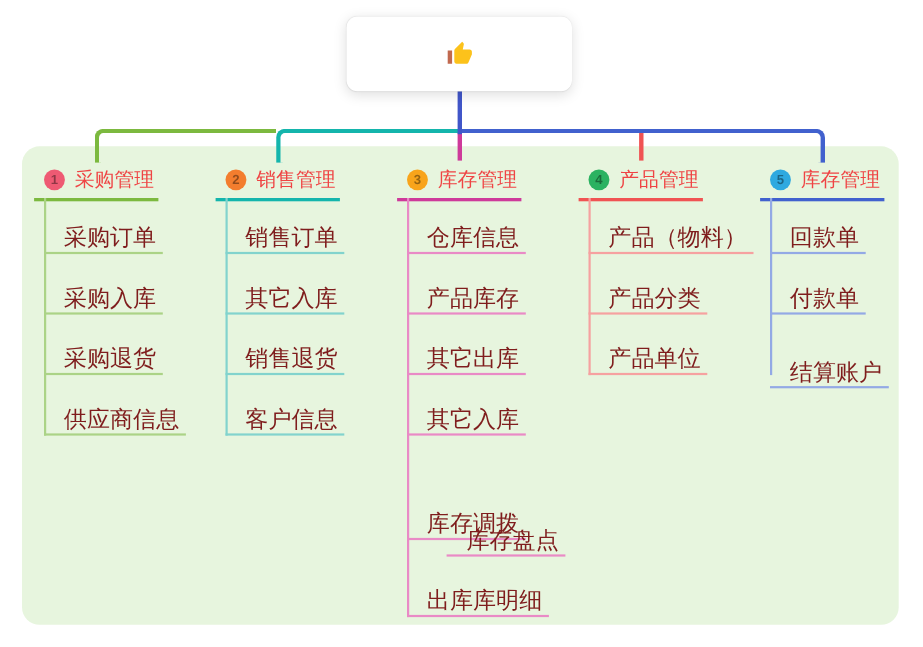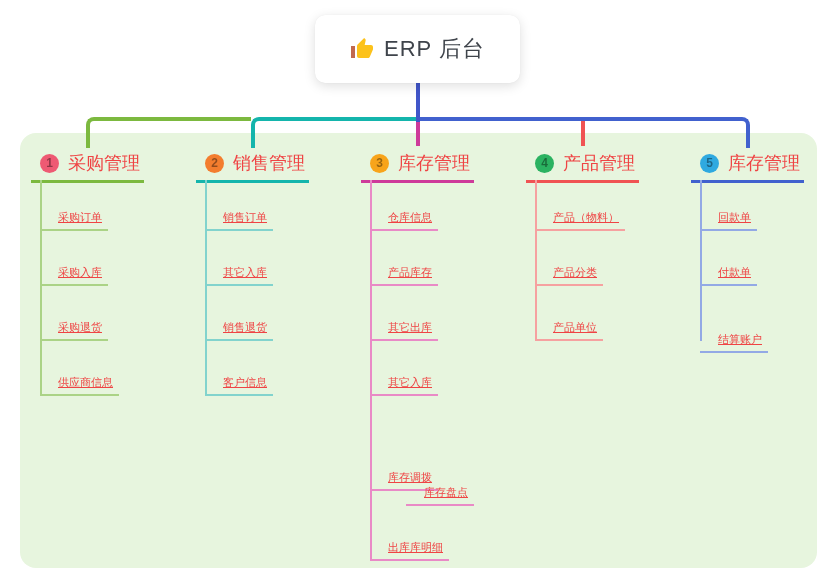--- a/index.html
+++ b/index.html
@@ -42,22 +42,22 @@
   .badge {
     width: 19px; height: 19px; border-radius: 50%;
     display: flex; align-items: center; justify-content: center;
     font-size: 12px; font-weight: bold; color: rgba(0,0,0,0.40);
     flex: 0 0 19px;
   }
   .branch-title { font-size: 18px; color: #ef4444; white-space: nowrap; }
   .vline { position: absolute; left: 9px; top: 30px; width: 2px; }
   .child-node {
     position: absolute; left: 9px; white-space: nowrap;
-    padding: 0 6px 3px 18px; font-size: 11px; line-height: 18px;
-    color: #ef4444; cursor: default; text-decoration: underline;
+    padding: 0 6px 3px 18px; font-size: 21px; line-height: 18px;
+    color: #7f1d1d; cursor: default;
   }
 </style>
 </head>
 <body>
 
 <div id="stage">
 
   <div class="panel"></div>
 
   <div id="connectors">
@@ -69,21 +69,20 @@
       <div class="conn" style="left: 416px; top: 83px; width: 4px; height: 39px; background: rgb(65, 86, 201);"></div>
     </div>
 
   <div class="root-card">
     <span>
       <svg viewBox="0 0 24 24">
         <path fill="#c1694f" d="M1 21h4V9H1v12z"></path>
         <path fill="#fcc21b" d="M23 10c0-1.1-.9-2-2-2h-6.31l.95-4.57.03-.32c0-.41-.17-.79-.44-1.06L14.17 1 7.59 7.59C7.22 7.95 7 8.45 7 9v10c0 1.1.9 2 2 2h9c.83 0 1.54-.5 1.84-1.22l3.02-7.05c.09-.23.14-.47.14-.73v-2z"></path>
       </svg>
     </span>
-    <span class="root-label">ERP 后台</span>
   </div>
 
   <div id="branches">
       <div class="branch-col" style="left: 31px;">
         <div class="branch-header" style="border-bottom: 3px solid rgb(124, 185, 63);">
           <span class="badge" style="background: rgb(238, 90, 115);">1</span>
           <span class="branch-title">采购管理</span>
         </div>
         <div class="vline" style="background: rgb(171, 211, 134); height: 216px;"></div>
         <div class="child-node" style="top: 58px; border-bottom: 2px solid rgb(171, 211, 134);">采购订单</div>

